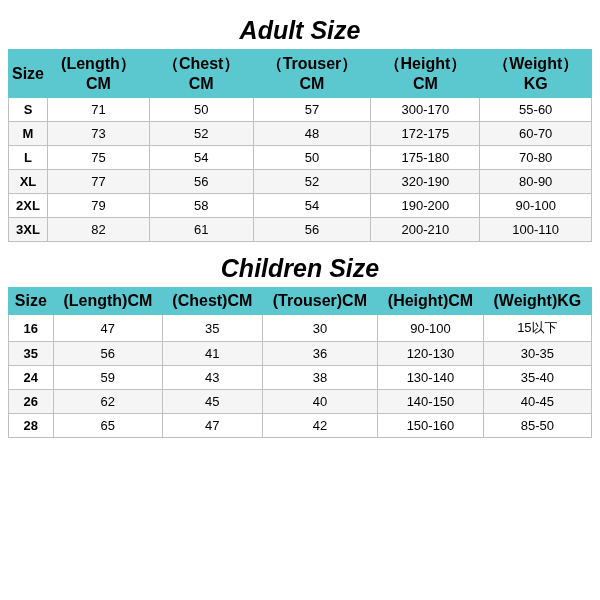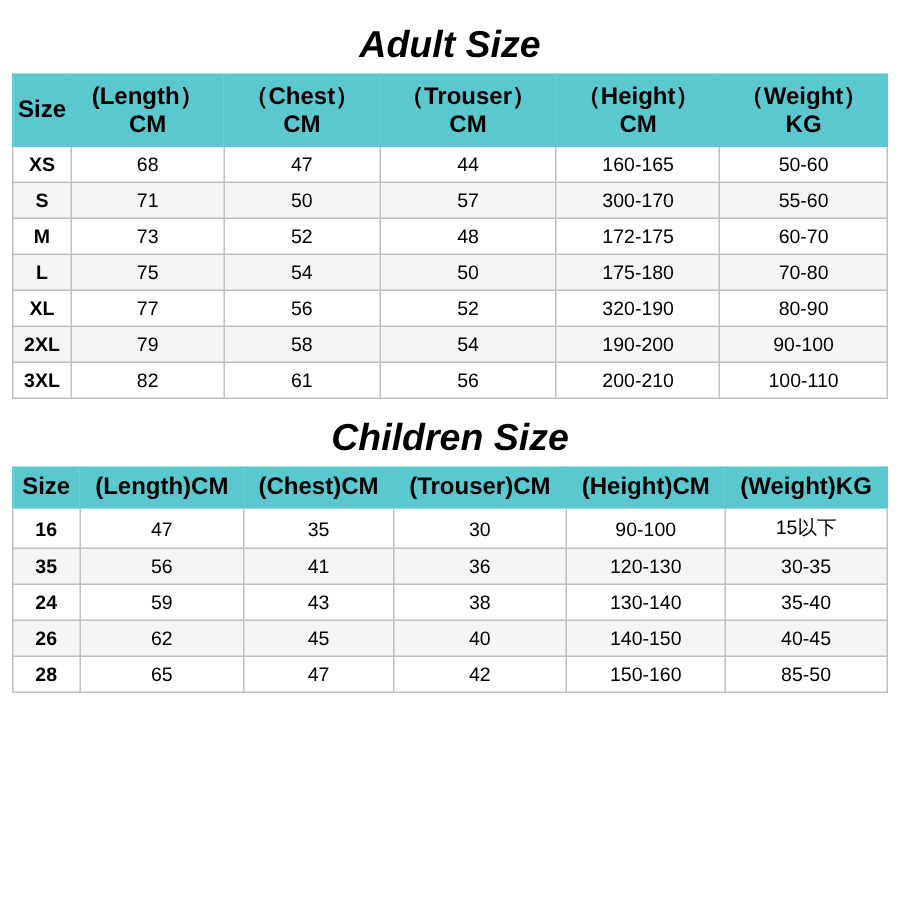--- a/index.html
+++ b/index.html
@@ -68,28 +68,20 @@
     <tr id="adult-header-row">
         <th>Size</th>
         <th>(Length）CM</th>
         <th>（Chest）CM</th>
         <th>（Trouser）CM</th>
         <th>（Height）CM</th>
         <th>（Weight）KG</th>
       </tr>
   </thead>
   <tbody id="adult-body">
-      <tr>
-        <td class="size-col">XS</td>
-        <td>68</td>
-        <td>47</td>
-        <td>44</td>
-        <td>160-165</td>
-        <td>50-60</td>
-      </tr>
       <tr>
         <td class="size-col">S</td>
         <td>71</td>
         <td>50</td>
         <td>57</td>
         <td>300-170</td>
         <td>55-60</td>
       </tr>
       <tr>
         <td class="size-col">M</td>

